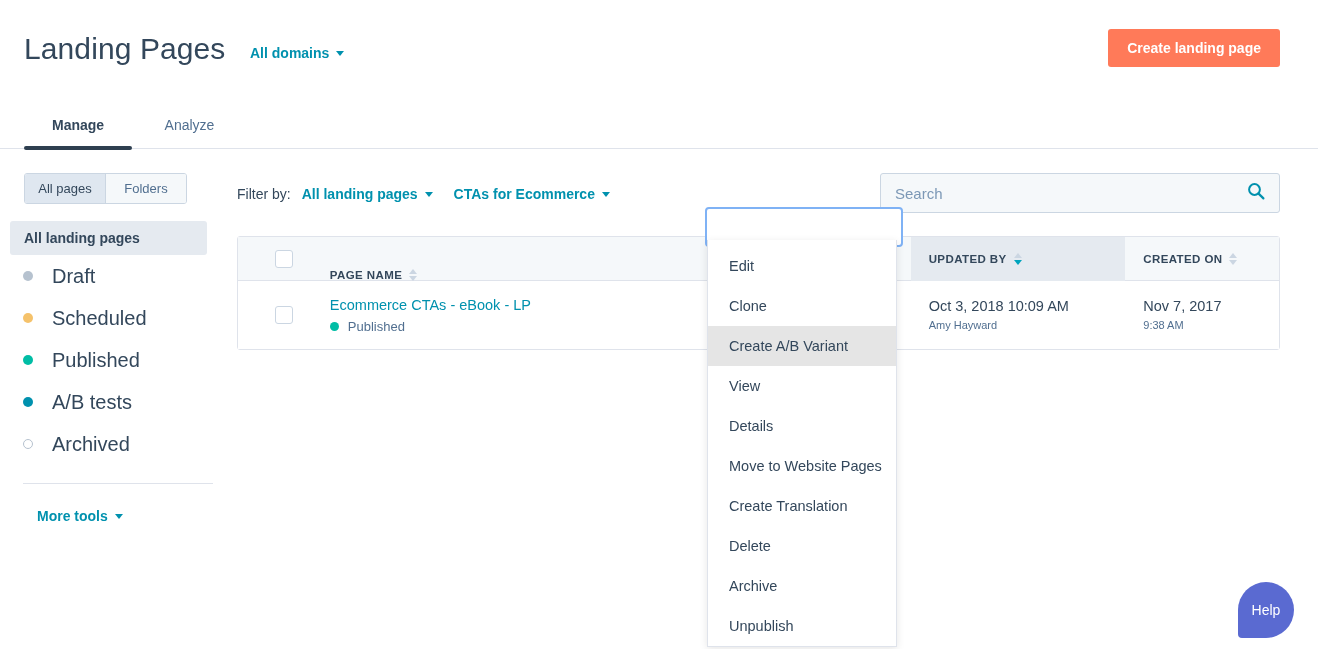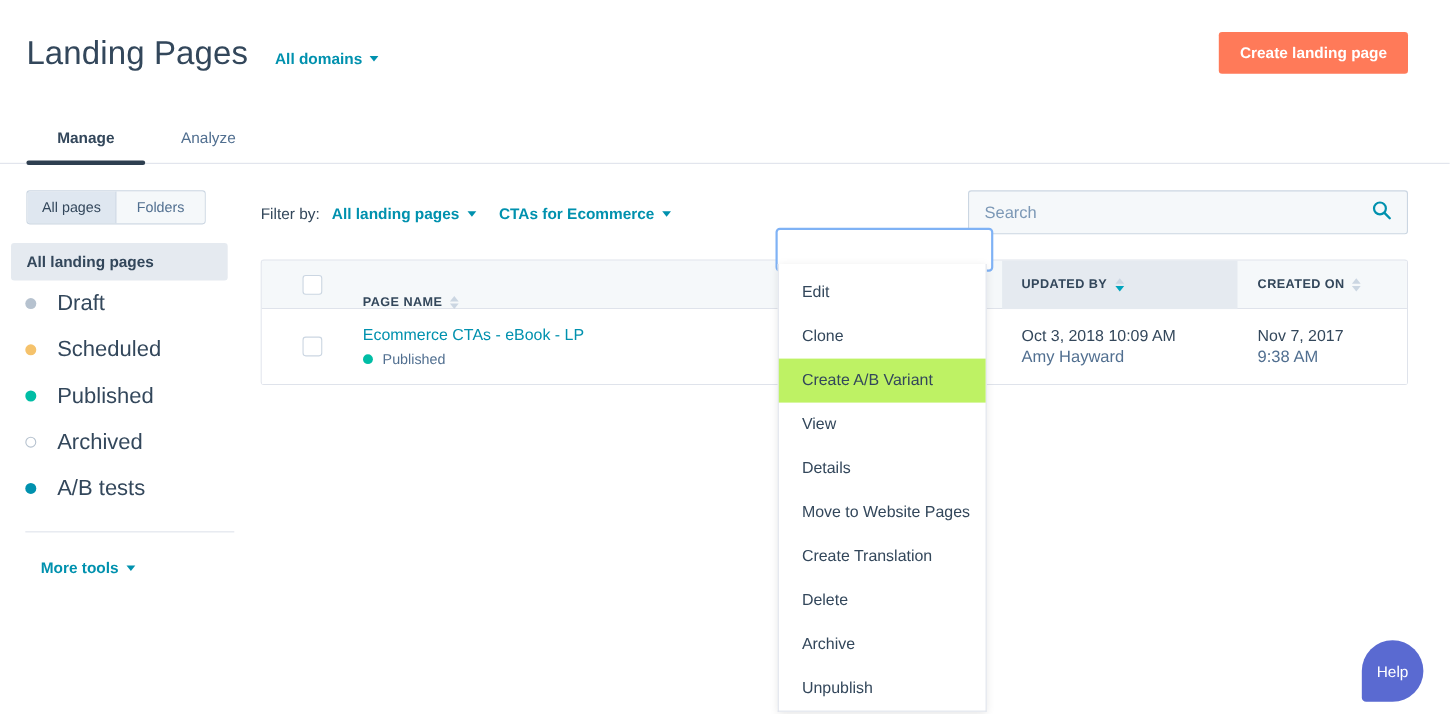--- a/index.html
+++ b/index.html
@@ -271,21 +271,21 @@
     cursor: pointer;
     display: block;
     margin-bottom: 6px;
   }
   .status { display: flex; align-items: center; font-size: 13px; color: #516f90; }
   .status .dot { width: 9px; height: 9px; margin-right: 9px; flex: 0 0 9px; }
 
   .cell-upd { width: 215px; padding-left: 18px; }
   .cell-cre { width: 154px; padding-left: 18px; }
   .big { font-size: 14.5px; color: #33475b; line-height: 19px; }
-  .small { font-size: 15px; color: #516f90; line-height: 18px; }
+  .small { font-size: 11px; color: #516f90; line-height: 18px; }
 
   
   .ghost-btn {
     position: absolute;
     left: 468px;
     top: 58px;
     width: 198px;
     height: 40px;
     border: 2px solid #7fb2f5;
     border-radius: 4px;
@@ -308,21 +308,21 @@
   }
   .menu-item {
     height: 40px;
     display: flex;
     align-items: center;
     padding-left: 21px;
     font-size: 14.5px;
     color: #33475b;
     cursor: pointer;
   }
-  .menu-item.hl { background: #bef264; }
+  .menu-item.hl { background: #e5e5e5; }
 
   
   .help {
     position: absolute;
     right: 24px;
     bottom: 11px;
     width: 56px;
     height: 56px;
     background: #5a6ad1;
     border-radius: 28px 28px 28px 4px;
@@ -371,26 +371,26 @@
     </div>
     <div class="nav-item">
       <span class="dot" style="background:#f5c26b"></span>
       <span>Scheduled</span>
     </div>
     <div class="nav-item">
       <span class="dot" style="background:#00bda5"></span>
       <span>Published</span>
     </div>
     <div class="nav-item">
+      <span class="dot" style="background:#0091ae"></span>
+      <span>A/B tests</span>
+    </div>
+    <div class="nav-item">
       <span class="dot ring"></span>
       <span>Archived</span>
-    </div>
-    <div class="nav-item">
-      <span class="dot" style="background:#0091ae"></span>
-      <span>A/B tests</span>
     </div>
 
     <div class="divider"></div>
 
     <div class="more-tools">
       <span>More tools</span>
       <span class="caret"></span>
     </div>
   </div>
 

